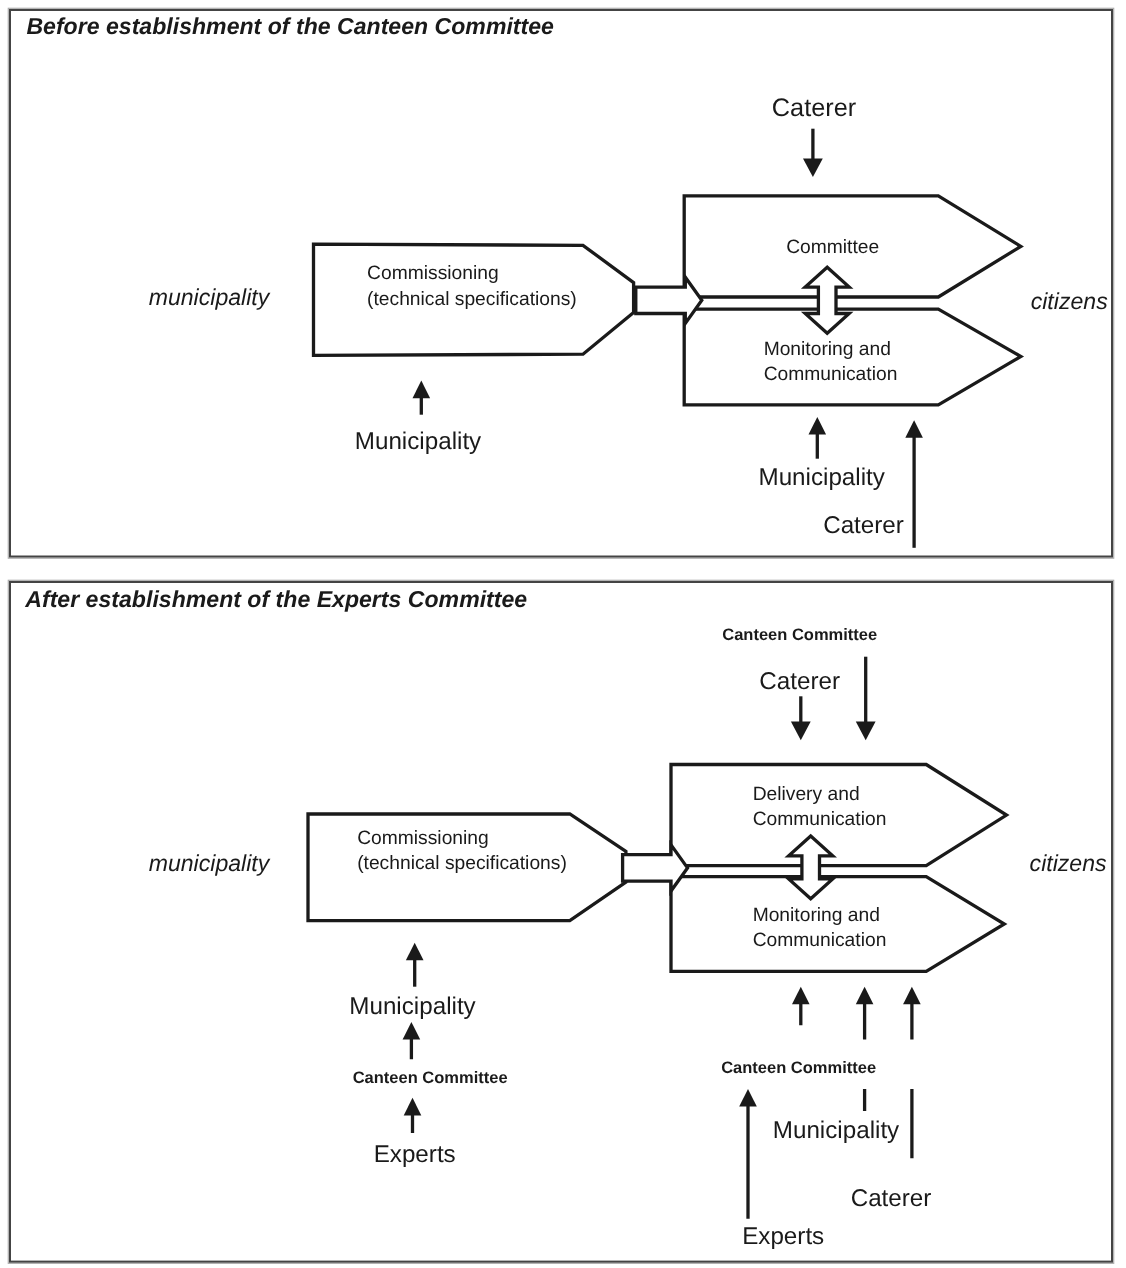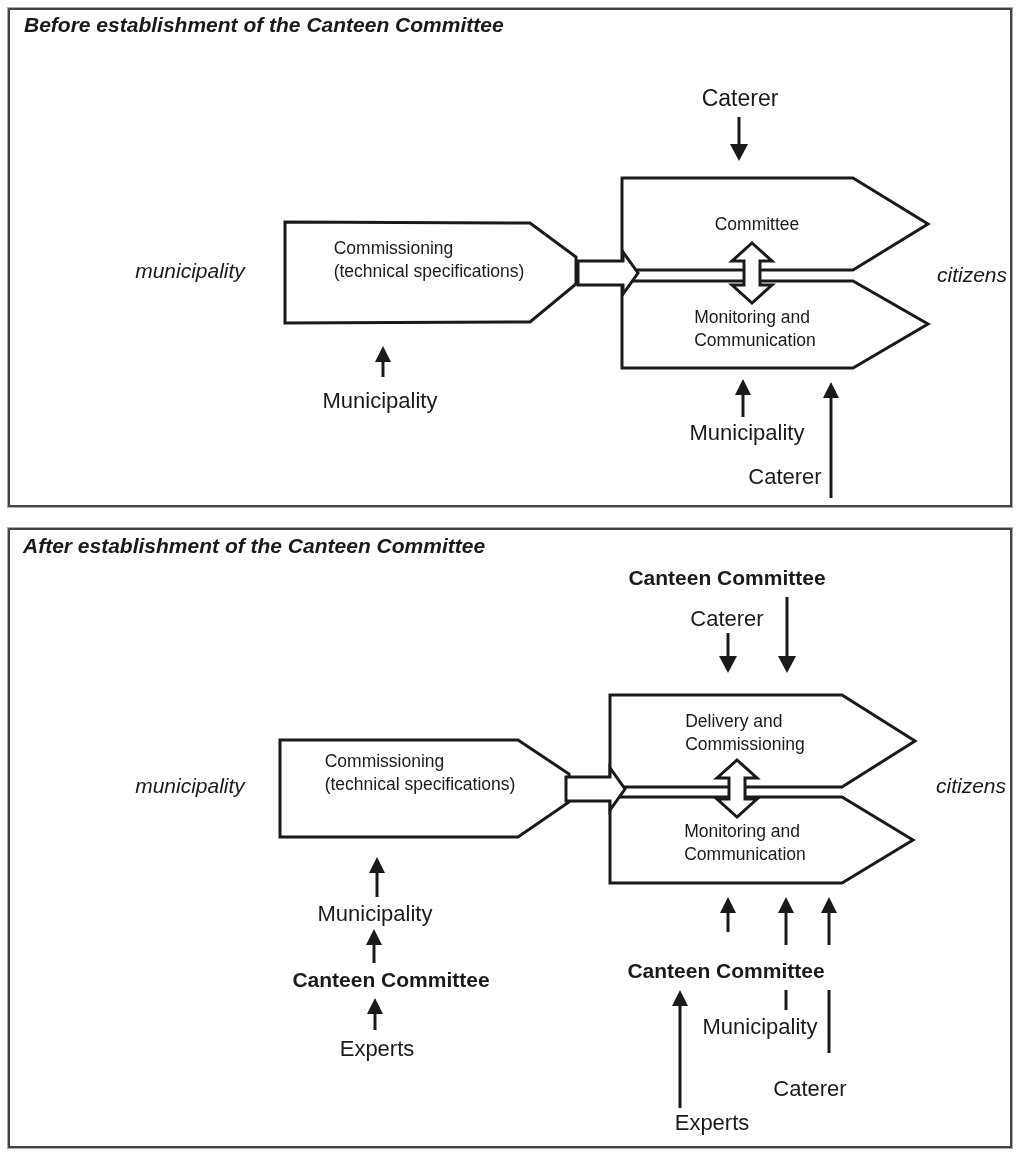--- a/index.html
+++ b/index.html
@@ -26,21 +26,21 @@
   .lbl{
     position:absolute;transform:translate(-50%,-50%);
     white-space:pre-line;line-height:1.32;color:var(--ink);
   }
   .t-title{
     position:absolute;transform:none;font-style:italic;font-weight:600;
     font-size:21px;white-space:nowrap;color:var(--ink);
   }
   .t-big{font-size:23px;}
   .t-med{font-size:22px;}
-  .t-bold{font-size:21px;font-weight:700;}
+  .t-bold{font-size:15px;font-weight:700;}
   .t-ital{font-size:21px;font-style:italic;}
   .t-box{font-size:17.5px;}
 </style>
 </head>
 <body>
 
 <div id="stage">
 
   <div id="panel-before" class="panel"></div>
   <div id="panel-after" class="panel"></div>
@@ -122,29 +122,29 @@
   <div class="lbl t-ital" style="left:972px;top:275px;">citizens</div>
   <div class="lbl t-box" style="left:429px;top:260px;">Commissioning
 (technical specifications)</div>
   <div class="lbl t-box" style="left:757px;top:225px;">Committee</div>
   <div class="lbl t-box" style="left:755px;top:329px;">Monitoring and
 Communication</div>
   <div class="lbl t-med" style="left:380px;top:401px;">Municipality</div>
   <div class="lbl t-med" style="left:747px;top:433px;">Municipality</div>
   <div class="lbl t-med" style="left:785px;top:477px;">Caterer</div>
 
-  <div class="t-title" style="left:23px;top:534px;">After establishment of the Canteen Committee</div>
+  <div class="t-title" style="left:23px;top:534px;">After establishment of the Experts Committee</div>
   <div class="lbl t-bold" style="left:727px;top:578px;">Canteen Committee</div>
   <div class="lbl t-med" style="left:727px;top:619px;">Caterer</div>
   <div class="lbl t-ital" style="left:190px;top:786px;">municipality</div>
   <div class="lbl t-ital" style="left:971px;top:786px;">citizens</div>
   <div class="lbl t-box" style="left:420px;top:773px;">Commissioning
 (technical specifications)</div>
   <div class="lbl t-box" style="left:745px;top:733px;">Delivery and
-Commissioning</div>
+Communication</div>
   <div class="lbl t-box" style="left:745px;top:843px;">Monitoring and
 Communication</div>
   <div class="lbl t-med" style="left:375px;top:914px;">Municipality</div>
   <div class="lbl t-bold" style="left:391px;top:980px;">Canteen Committee</div>
   <div class="lbl t-med" style="left:377px;top:1049px;">Experts</div>
   <div class="lbl t-bold" style="left:726px;top:971px;">Canteen Committee</div>
   <div class="lbl t-med" style="left:760px;top:1027px;">Municipality</div>
   <div class="lbl t-med" style="left:810px;top:1089px;">Caterer</div>
   <div class="lbl t-med" style="left:712px;top:1123px;">Experts</div>
 

